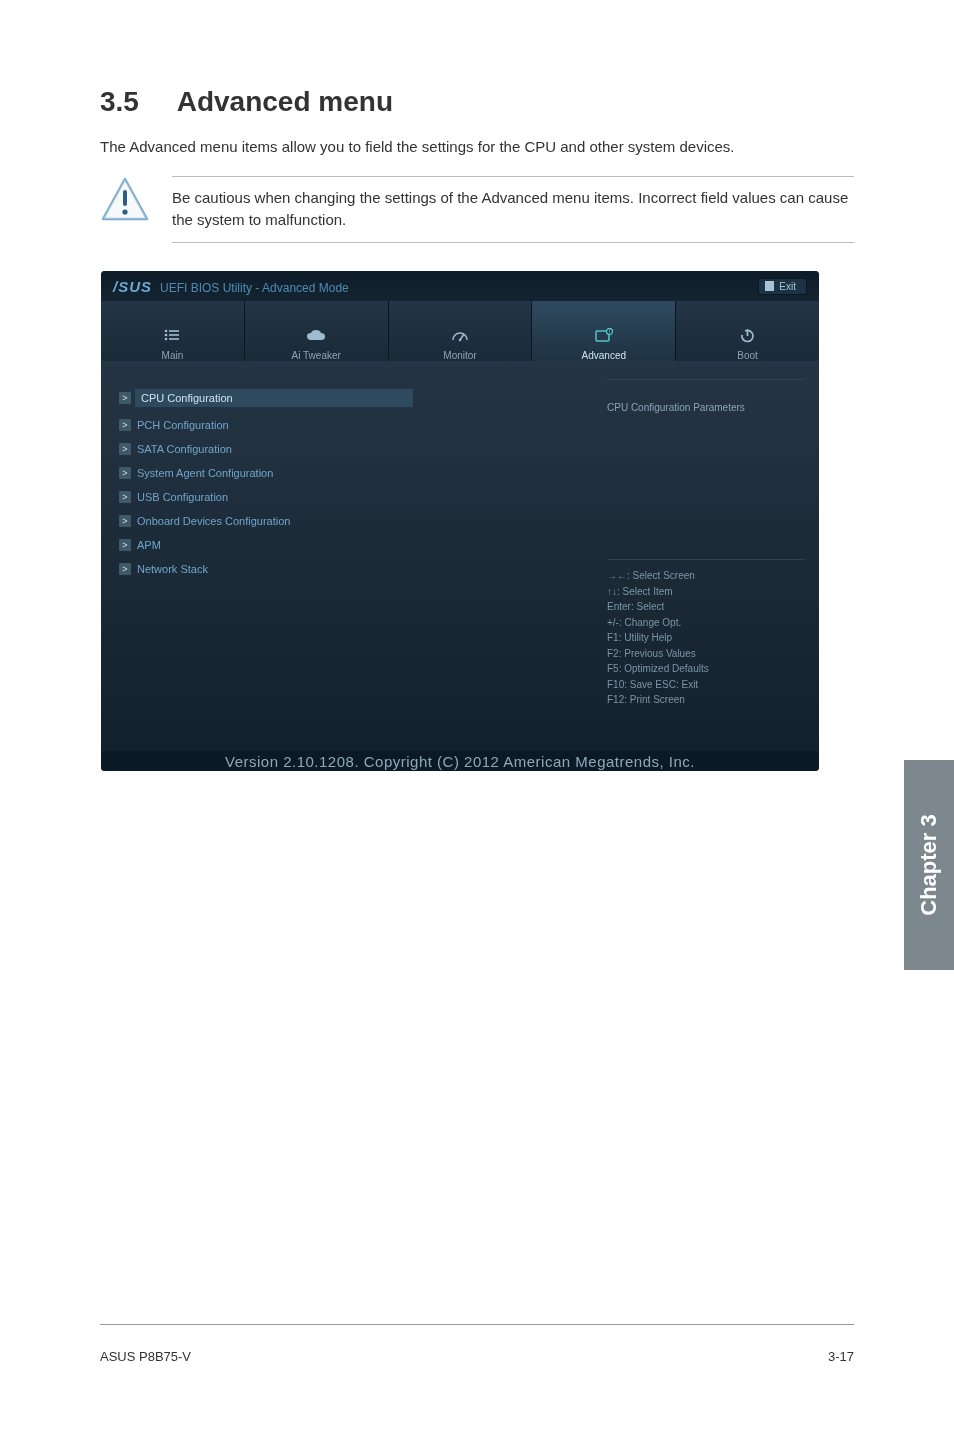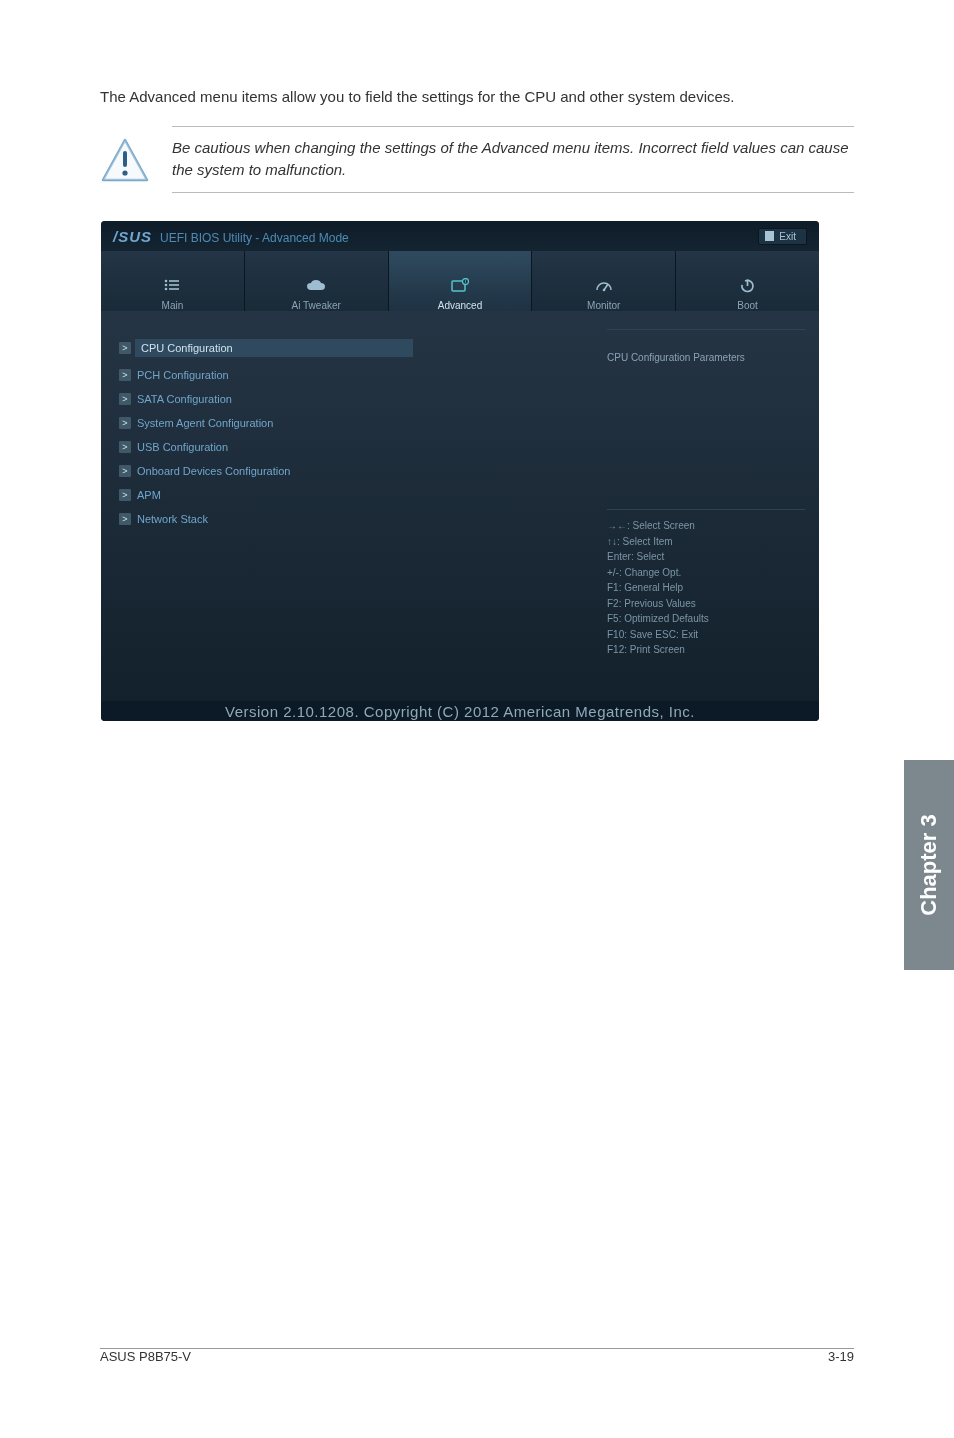--- a/index.html
+++ b/index.html
@@ -23,24 +23,23 @@
   .section-number { display: inline-block; margin-right: 30px; }
   .section-text { display: inline-block; }
   .intro {
     font-size: 15px;
     color: #333;
     line-height: 1.45;
     margin-bottom: 18px;
   }
   .caution-row {
     display: flex;
-    align-items: center;
+    align-items: flex-start;
     gap: 22px;
     margin-bottom: 28px;
-    font-style: italic;
   }
   .caution-icon {
     flex: 0 0 50px;
     height: 46px;
   }
   .caution-text-wrap {
     flex: 1;
     border-top: 1px solid #bbb;
     border-bottom: 1px solid #bbb;
     padding: 10px 0 12px 0;
@@ -197,31 +196,35 @@
     white-space: nowrap;
   }
 
   
   .page-footer {
     position: absolute;
     bottom: 74px;
     left: 100px;
     right: 100px;
     border-top: 1px solid #999;
-    padding-top: 0;
+    padding-top: 24px;
     display: flex;
     justify-content: space-between;
     font-size: 13px;
     color: #333;
   }
 </style>
 </head>
 <body>
 
 <div class="page">
+  <h2 class="section-title">
+    <span class="section-number">3.5</span>
+    <span class="section-text">Advanced menu</span>
+  </h2>
 
   <p class="intro">The Advanced menu items allow you to field the settings for the CPU and other system devices.</p>
 
   <div class="caution-row">
     <div class="caution-icon">
       <svg viewBox="0 0 50 46" width="50" height="46">
         <path d="M25 3 L47 43 L3 43 Z" fill="none" stroke="#7aa8c9" stroke-width="2.5" stroke-linejoin="round"></path>
         <path d="M25 3 L47 43 L3 43 Z" fill="#e8f0f6" opacity="0.35"></path>
         <rect x="23" y="14" width="4" height="16" rx="2" fill="#2d5e85"></rect>
         <circle cx="25" cy="36" r="2.6" fill="#2d5e85"></circle>
@@ -259,39 +262,39 @@
         <span class="tab-label">Main</span>
       </div>
       <div class="bios-tab">
         <span class="tab-icon">
           <svg width="20" height="13" viewBox="0 0 20 13">
               <path d="M5 11 Q1 11 1 7 Q1 4 5 4 Q6 1 10 1 Q14 1 15 4 Q19 4 19 7.5 Q19 11 15 11 Z" fill="#9fbdd1"></path>
             </svg>
         </span>
         <span class="tab-label">Ai  Tweaker</span>
       </div>
+      <div class="bios-tab">
+        <span class="tab-icon">
+          <svg width="18" height="14" viewBox="0 0 18 14">
+              <path d="M2 12 A7 7 0 0 1 16 12" fill="none" stroke="#9fbdd1" stroke-width="1.6"></path>
+              <line x1="9" y1="12" x2="13" y2="6" stroke="#9fbdd1" stroke-width="1.6"></line>
+              <circle cx="9" cy="12" r="1.3" fill="#9fbdd1"></circle>
+            </svg>
+        </span>
+        <span class="tab-label">Monitor</span>
+      </div>
       <div class="bios-tab selected">
         <span class="tab-icon selected">
           <svg width="18" height="14" viewBox="0 0 18 14">
               <rect x="1" y="3" width="13" height="10" rx="1" fill="none" stroke="#55c3c9" stroke-width="1.5"></rect>
               <circle cx="14.5" cy="3.5" r="3" fill="#1e3242" stroke="#55c3c9" stroke-width="1.3"></circle>
               <text x="14.5" y="5.3" font-size="4.5" text-anchor="middle" fill="#55c3c9" font-weight="bold">i</text>
             </svg>
         </span>
         <span class="tab-label selected">Advanced</span>
-      </div>
-      <div class="bios-tab">
-        <span class="tab-icon">
-          <svg width="18" height="14" viewBox="0 0 18 14">
-              <path d="M2 12 A7 7 0 0 1 16 12" fill="none" stroke="#9fbdd1" stroke-width="1.6"></path>
-              <line x1="9" y1="12" x2="13" y2="6" stroke="#9fbdd1" stroke-width="1.6"></line>
-              <circle cx="9" cy="12" r="1.3" fill="#9fbdd1"></circle>
-            </svg>
-        </span>
-        <span class="tab-label">Monitor</span>
       </div>
       <div class="bios-tab">
         <span class="tab-icon">
           <svg width="15" height="15" viewBox="0 0 15 15">
               <circle cx="7.5" cy="8" r="5.5" fill="none" stroke="#9fbdd1" stroke-width="1.7" stroke-dasharray="23 5" transform="rotate(-55 7.5 8)"></circle>
               <line x1="7.5" y1="1.5" x2="7.5" y2="8" stroke="#9fbdd1" stroke-width="1.7"></line>
             </svg>
         </span>
         <span class="tab-label">Boot</span>
       </div>
@@ -333,33 +336,33 @@
         </div>
       </div>
 
       <div class="bios-right">
         <div class="right-top">CPU Configuration Parameters</div>
         <div class="right-bottom">
           <div>→←: Select Screen</div>
           <div>↑↓: Select Item</div>
           <div>Enter: Select</div>
           <div>+/-: Change Opt.</div>
-          <div>F1: General Help</div>
+          <div>F1: Utility Help</div>
           <div>F2: Previous Values</div>
           <div>F5: Optimized Defaults</div>
           <div>F10: Save   ESC: Exit</div>
           <div>F12: Print Screen</div>
         </div>
       </div>
     </div>
 
     <div class="bios-footer">Version  2.10.1208.   Copyright  (C)  2012  American  Megatrends,  Inc.</div>
   </div>
 </div>
 
 <div class="chapter-tab">
   <span>Chapter 3</span>
 </div>
 
 <div class="page-footer">
   <span>ASUS P8B75-V</span>
-  <span>3-19</span>
+  <span>3-17</span>
 </div>
 
 </body></html>

